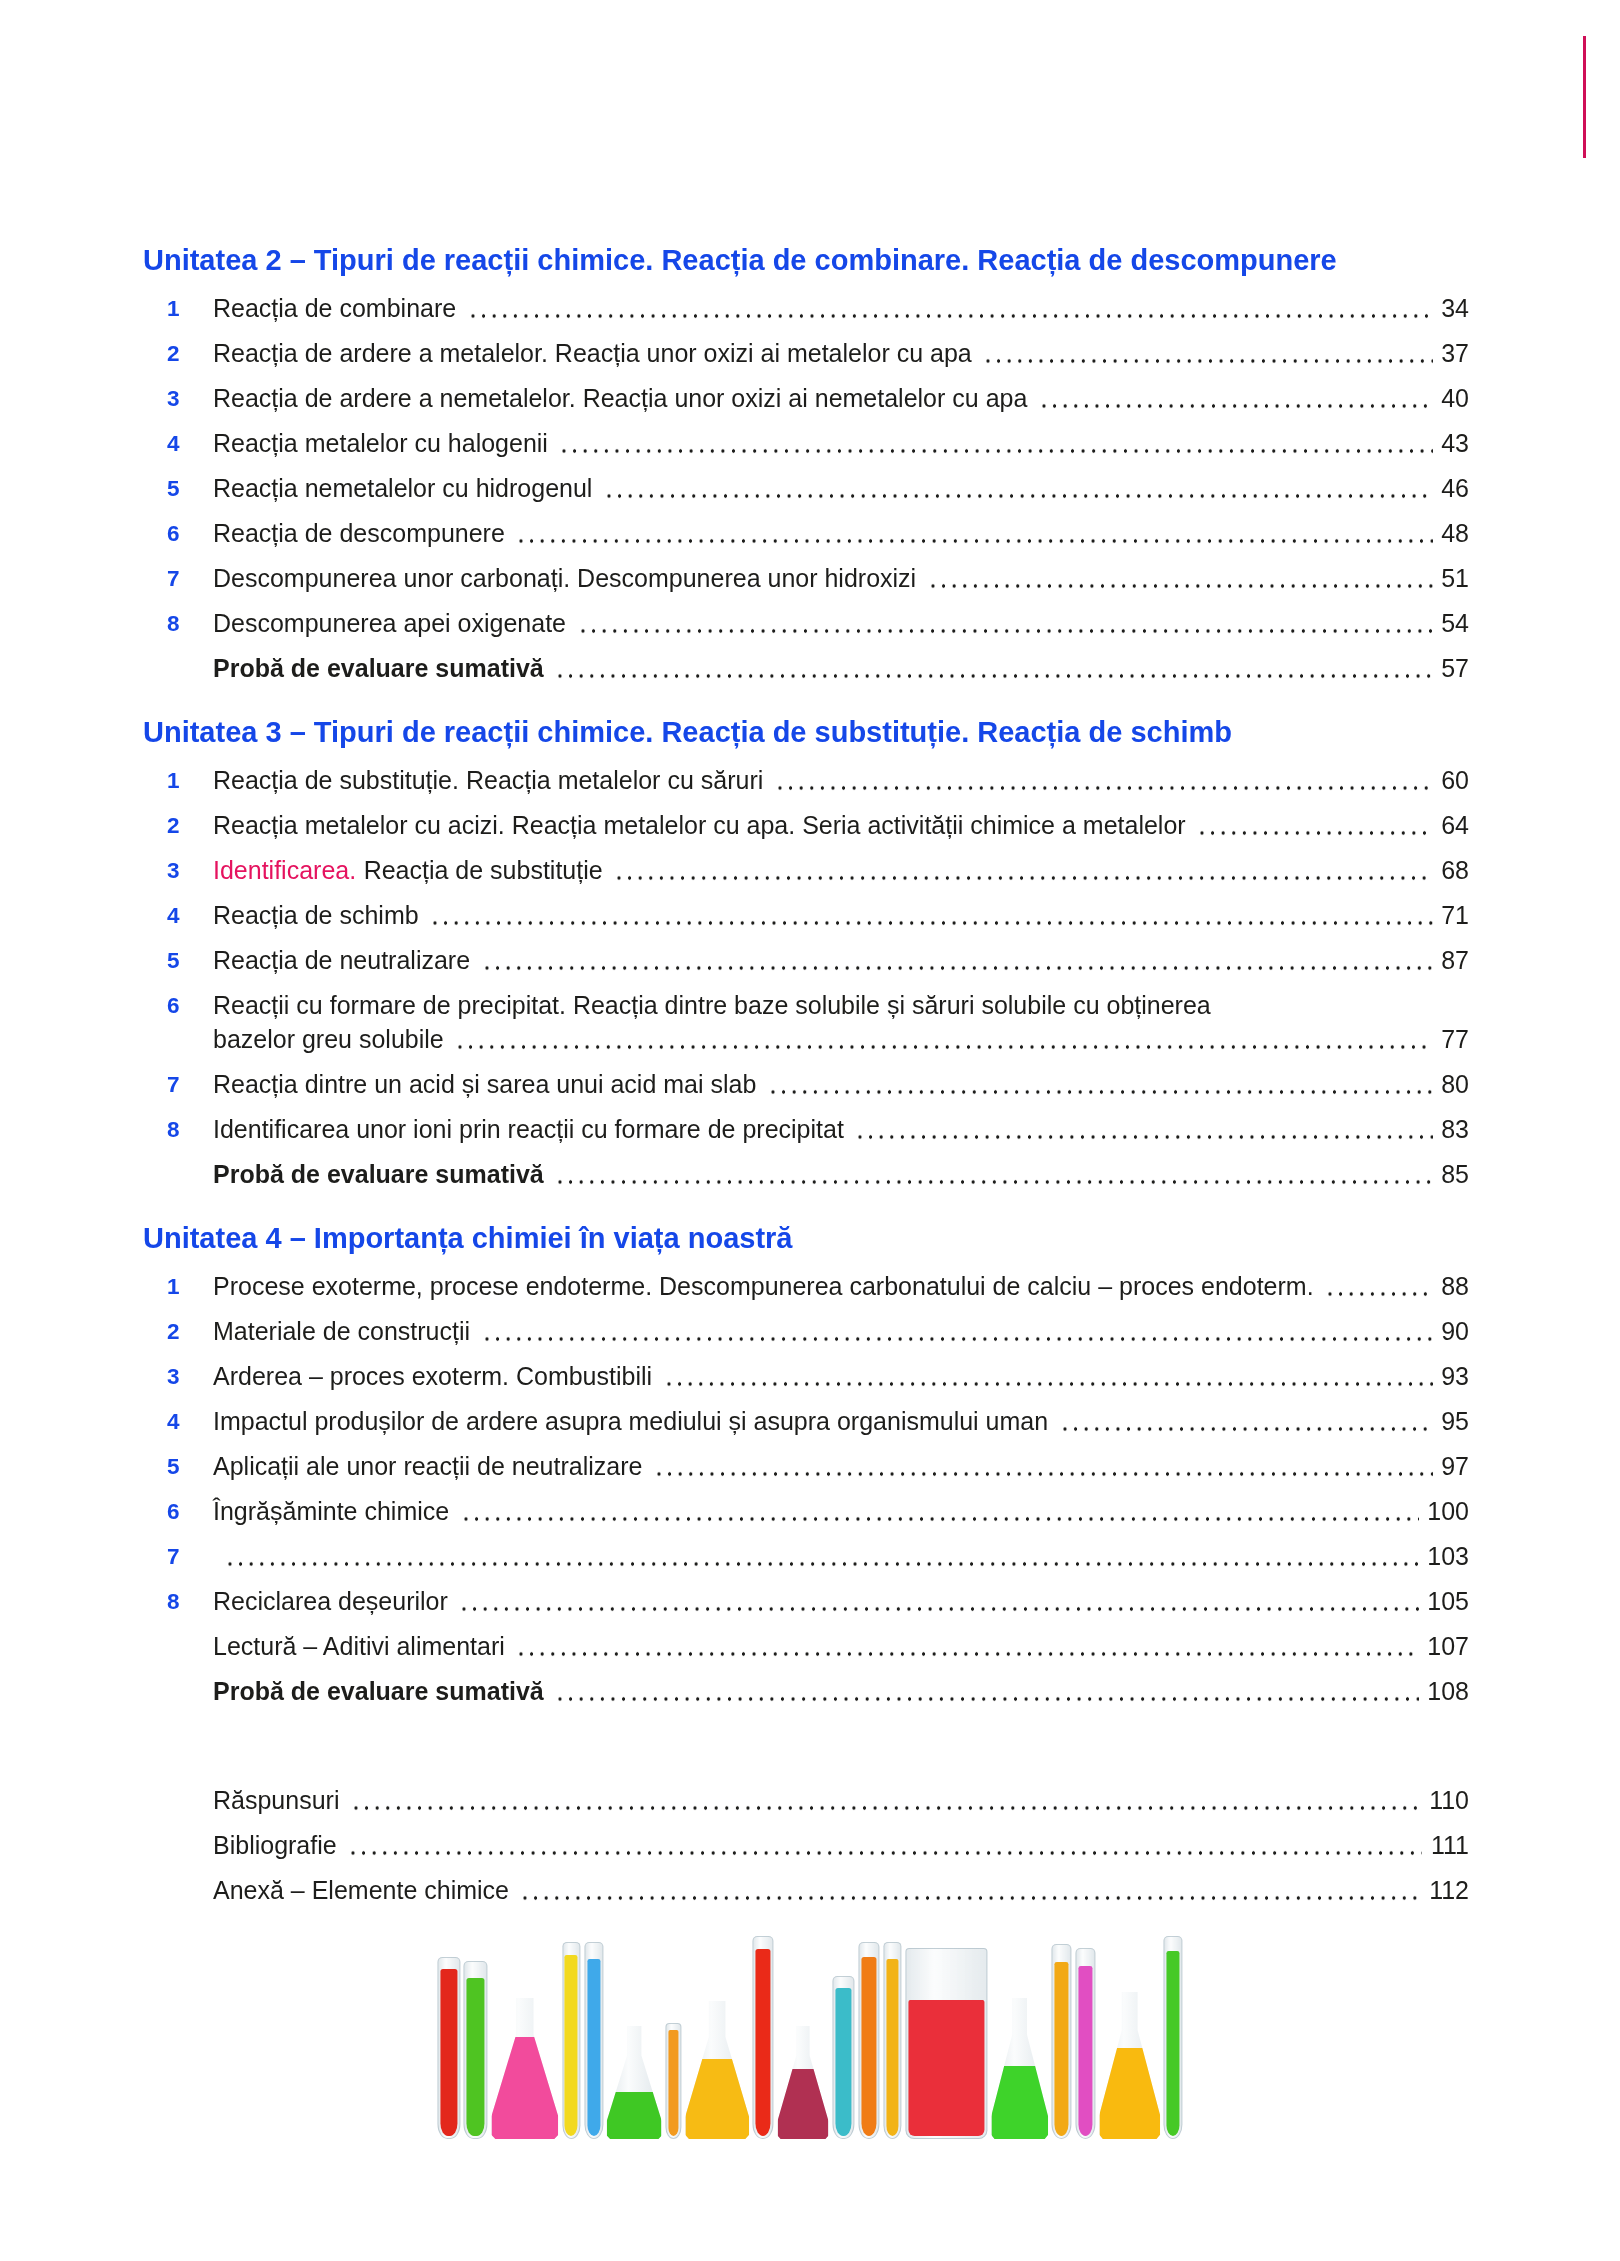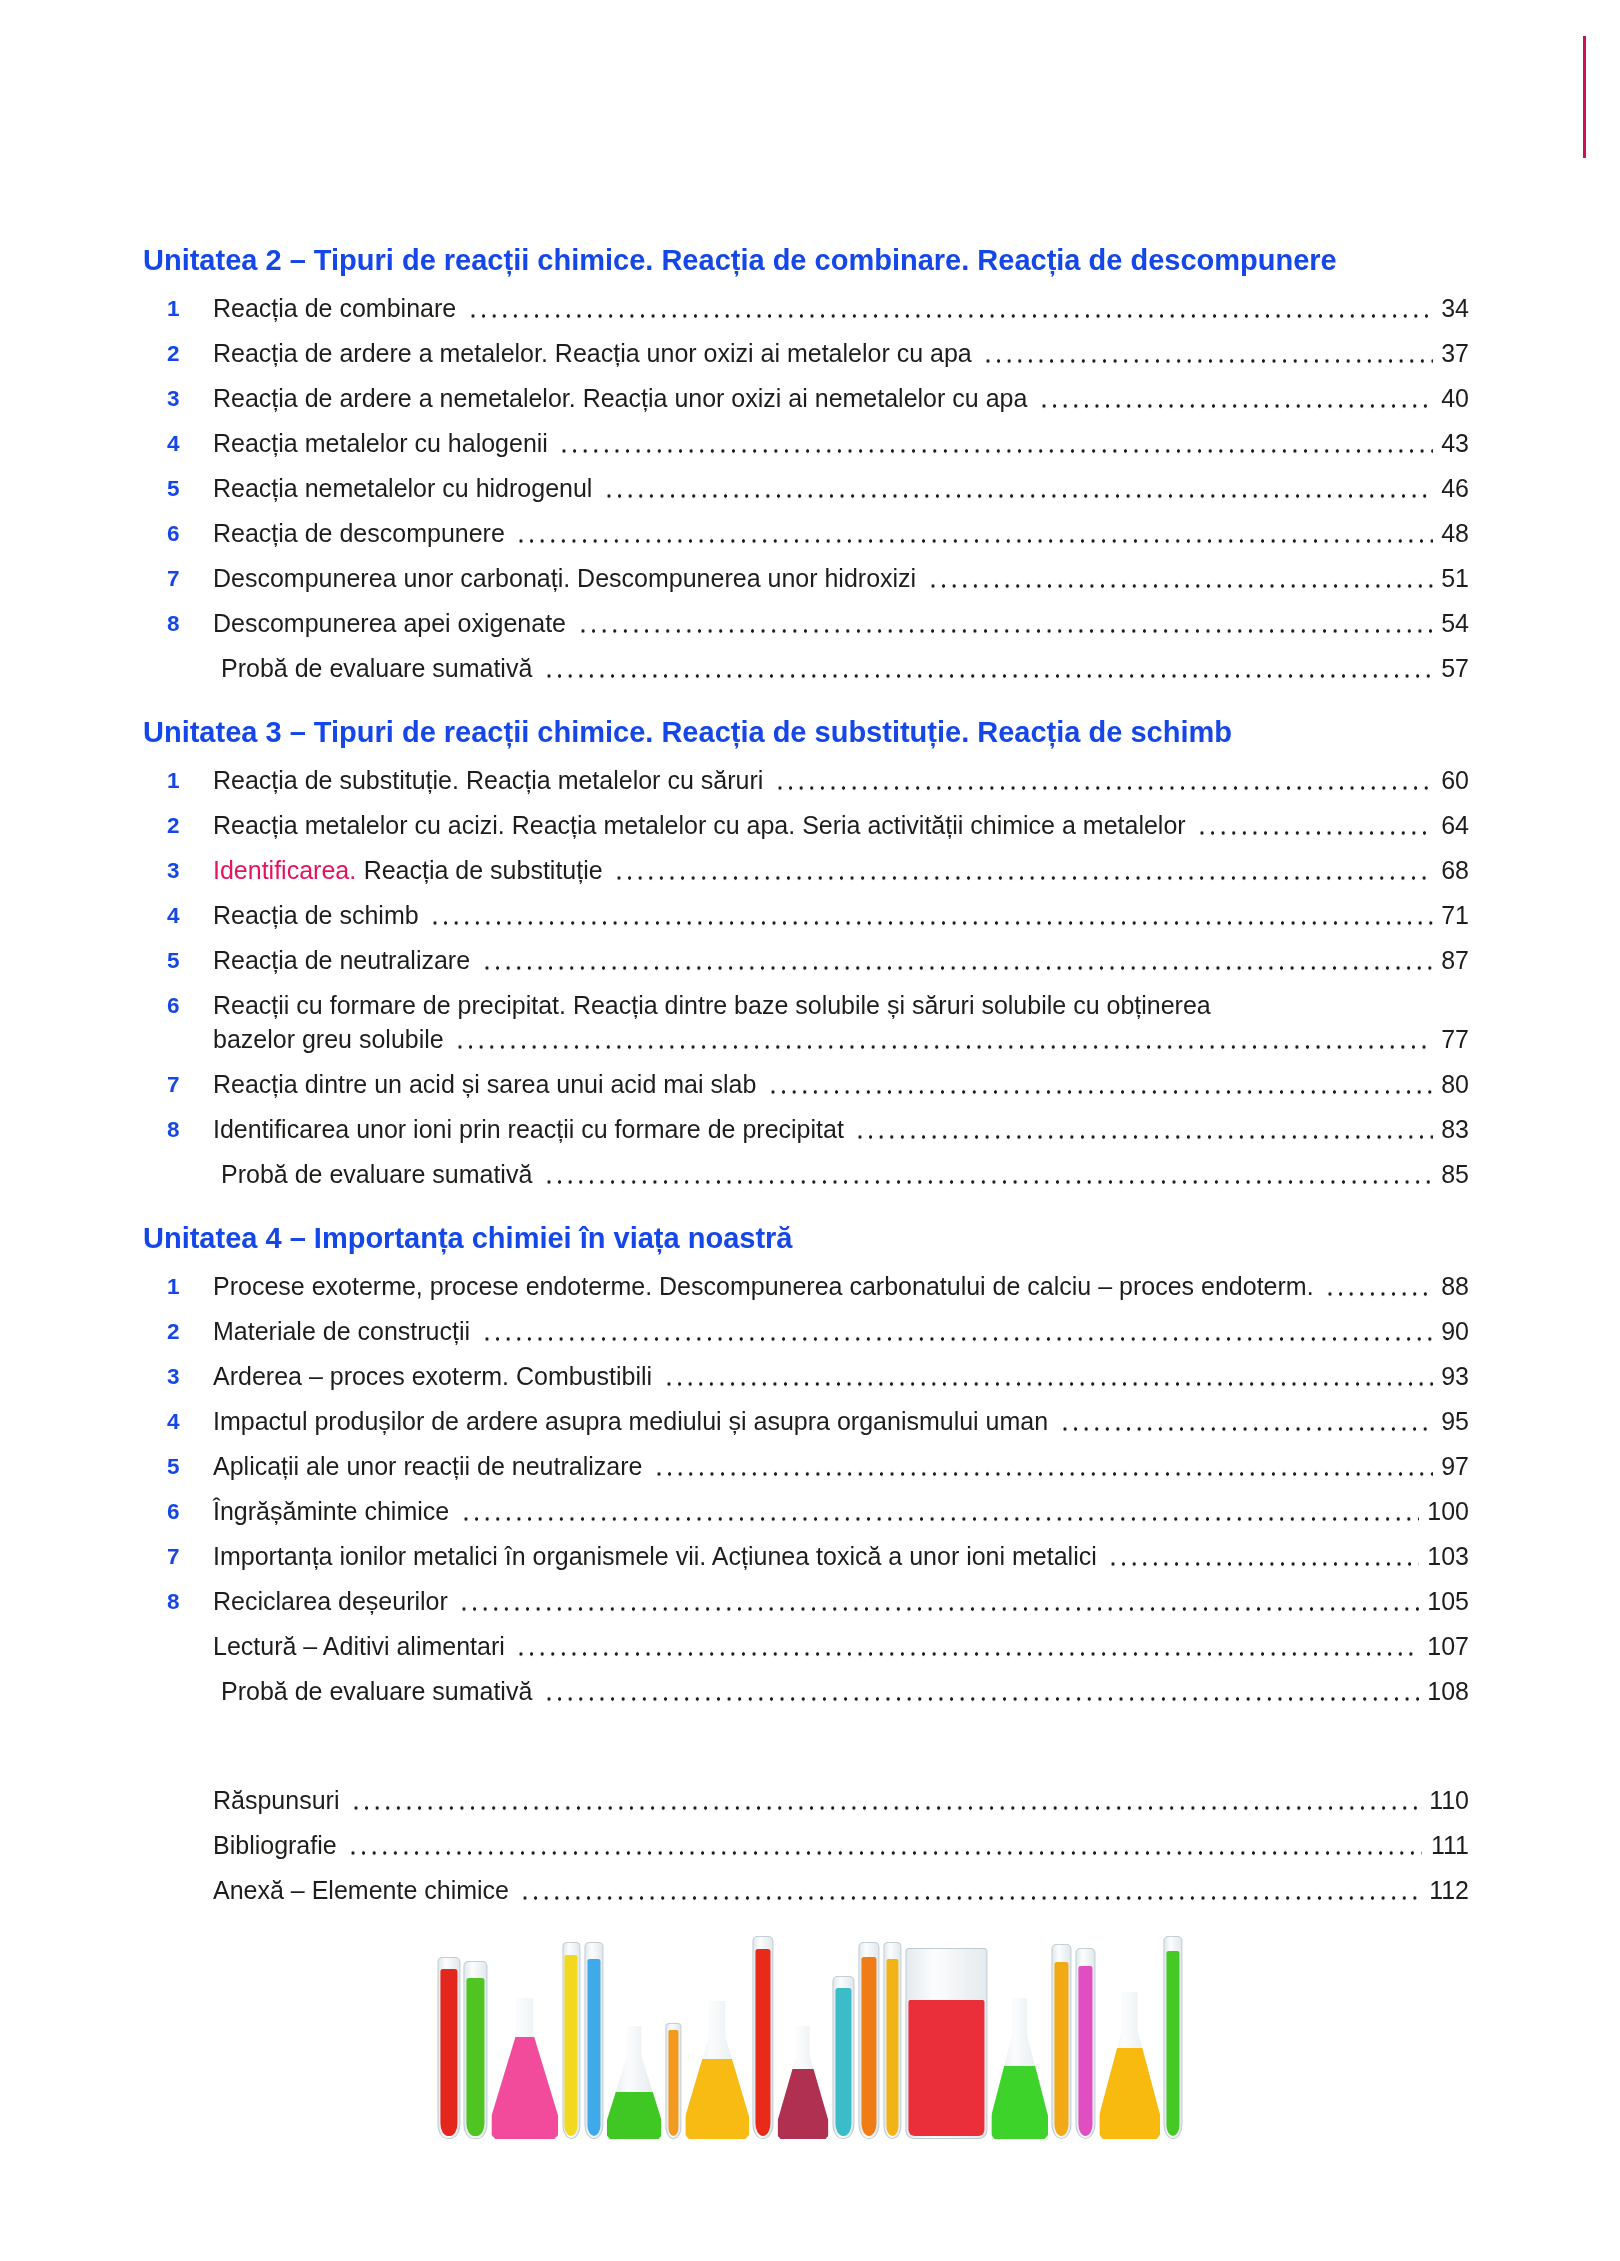--- a/index.html
+++ b/index.html
@@ -51,21 +51,21 @@
   .toc-num{
     flex:0 0 70px;
     box-sizing:border-box;
     padding-left:24px;
     font-size:22.5px;
     line-height:29px;
     font-weight:700;
     color:var(--blue);
   }
   .toc-text{flex:0 1 auto;}
-  .toc-text.bold{font-weight:400;margin-left:8px;}
+  .toc-text.bold{font-weight:700;}
   .recap{color:var(--recap);margin-right:7.5px;}
   .leader{
     flex:1 1 auto;
     min-width:15px;
     height:5.6px;
     align-self:flex-end;
     margin:0 8.7px 4.4px 7.5px;
     background-image:radial-gradient(circle, var(--text) 1.5px, transparent 1.9px);
     background-size:10.6px 5.6px;
     background-repeat:repeat-x;
@@ -269,21 +269,20 @@
           <span class="toc-page-num">97</span>
         </div>
         <div class="toc-row">
           <span class="toc-num">6</span>
           <span class="toc-text">Îngrășăminte chimice</span>
           <span class="leader"></span>
           <span class="toc-page-num">100</span>
         </div>
         <div class="toc-row">
           <span class="toc-num">7</span>
-          <span class="toc-text">Importanța ionilor metalici în organismele vii. Acțiunea toxică a unor ioni metalici</span>
           <span class="leader"></span>
           <span class="toc-page-num">103</span>
         </div>
         <div class="toc-row">
           <span class="toc-num">8</span>
           <span class="toc-text">Reciclarea deșeurilor</span>
           <span class="leader"></span>
           <span class="toc-page-num">105</span>
         </div>
         <div class="toc-row">

